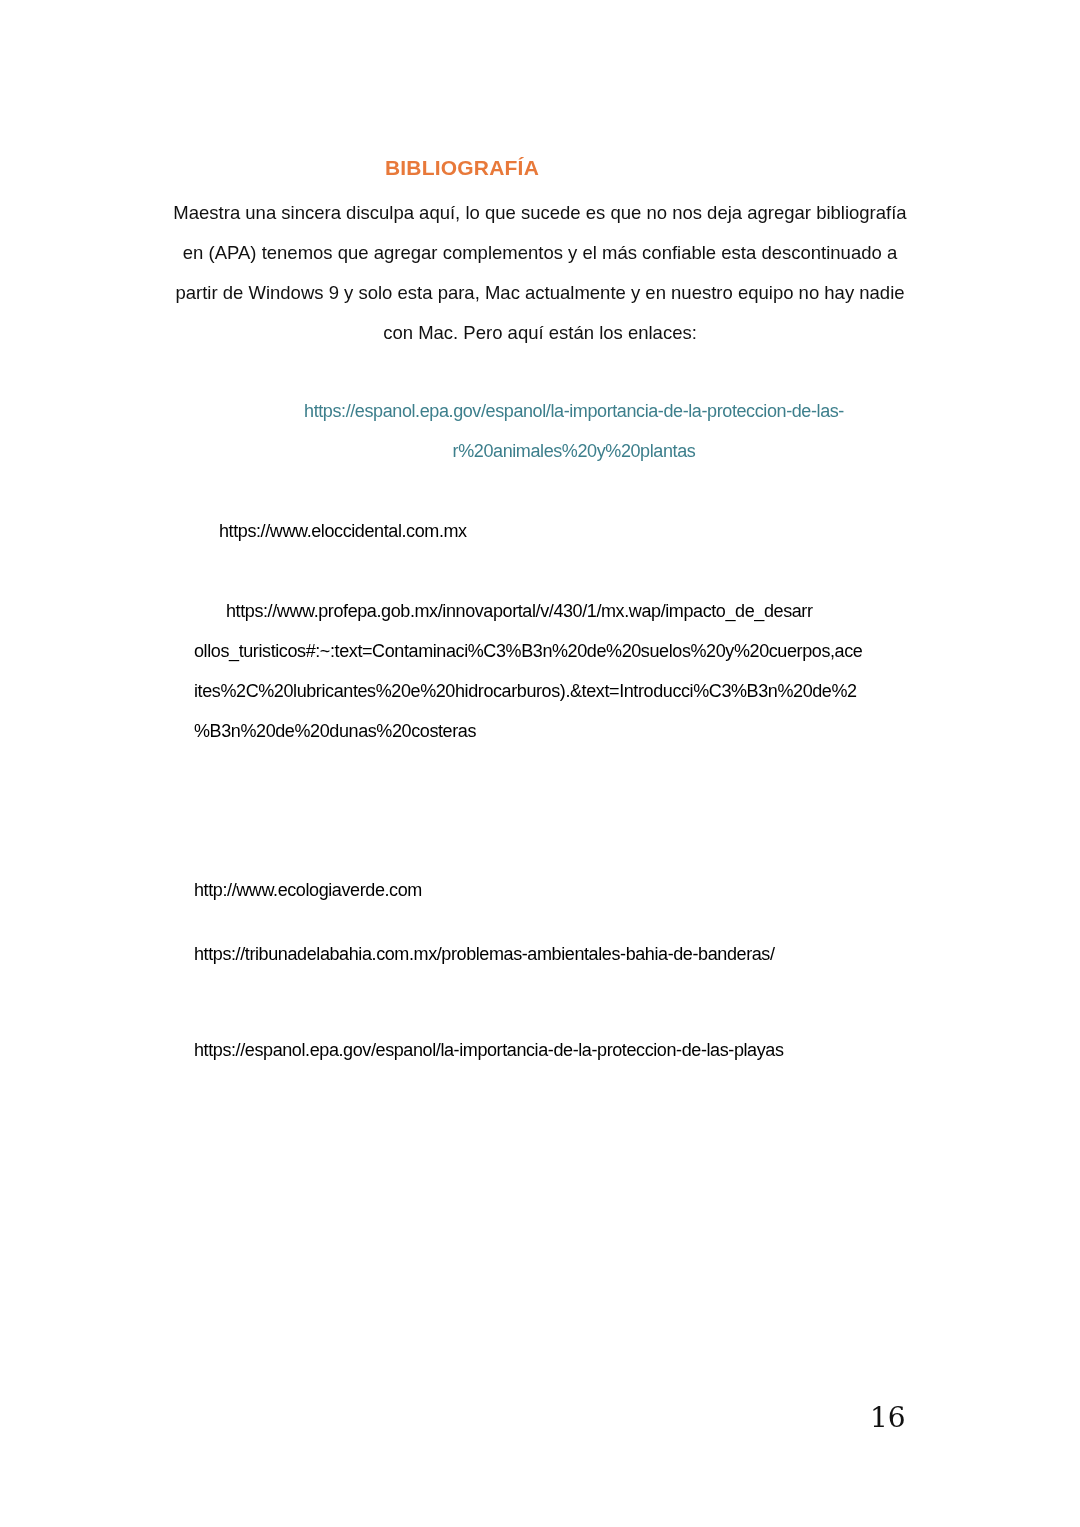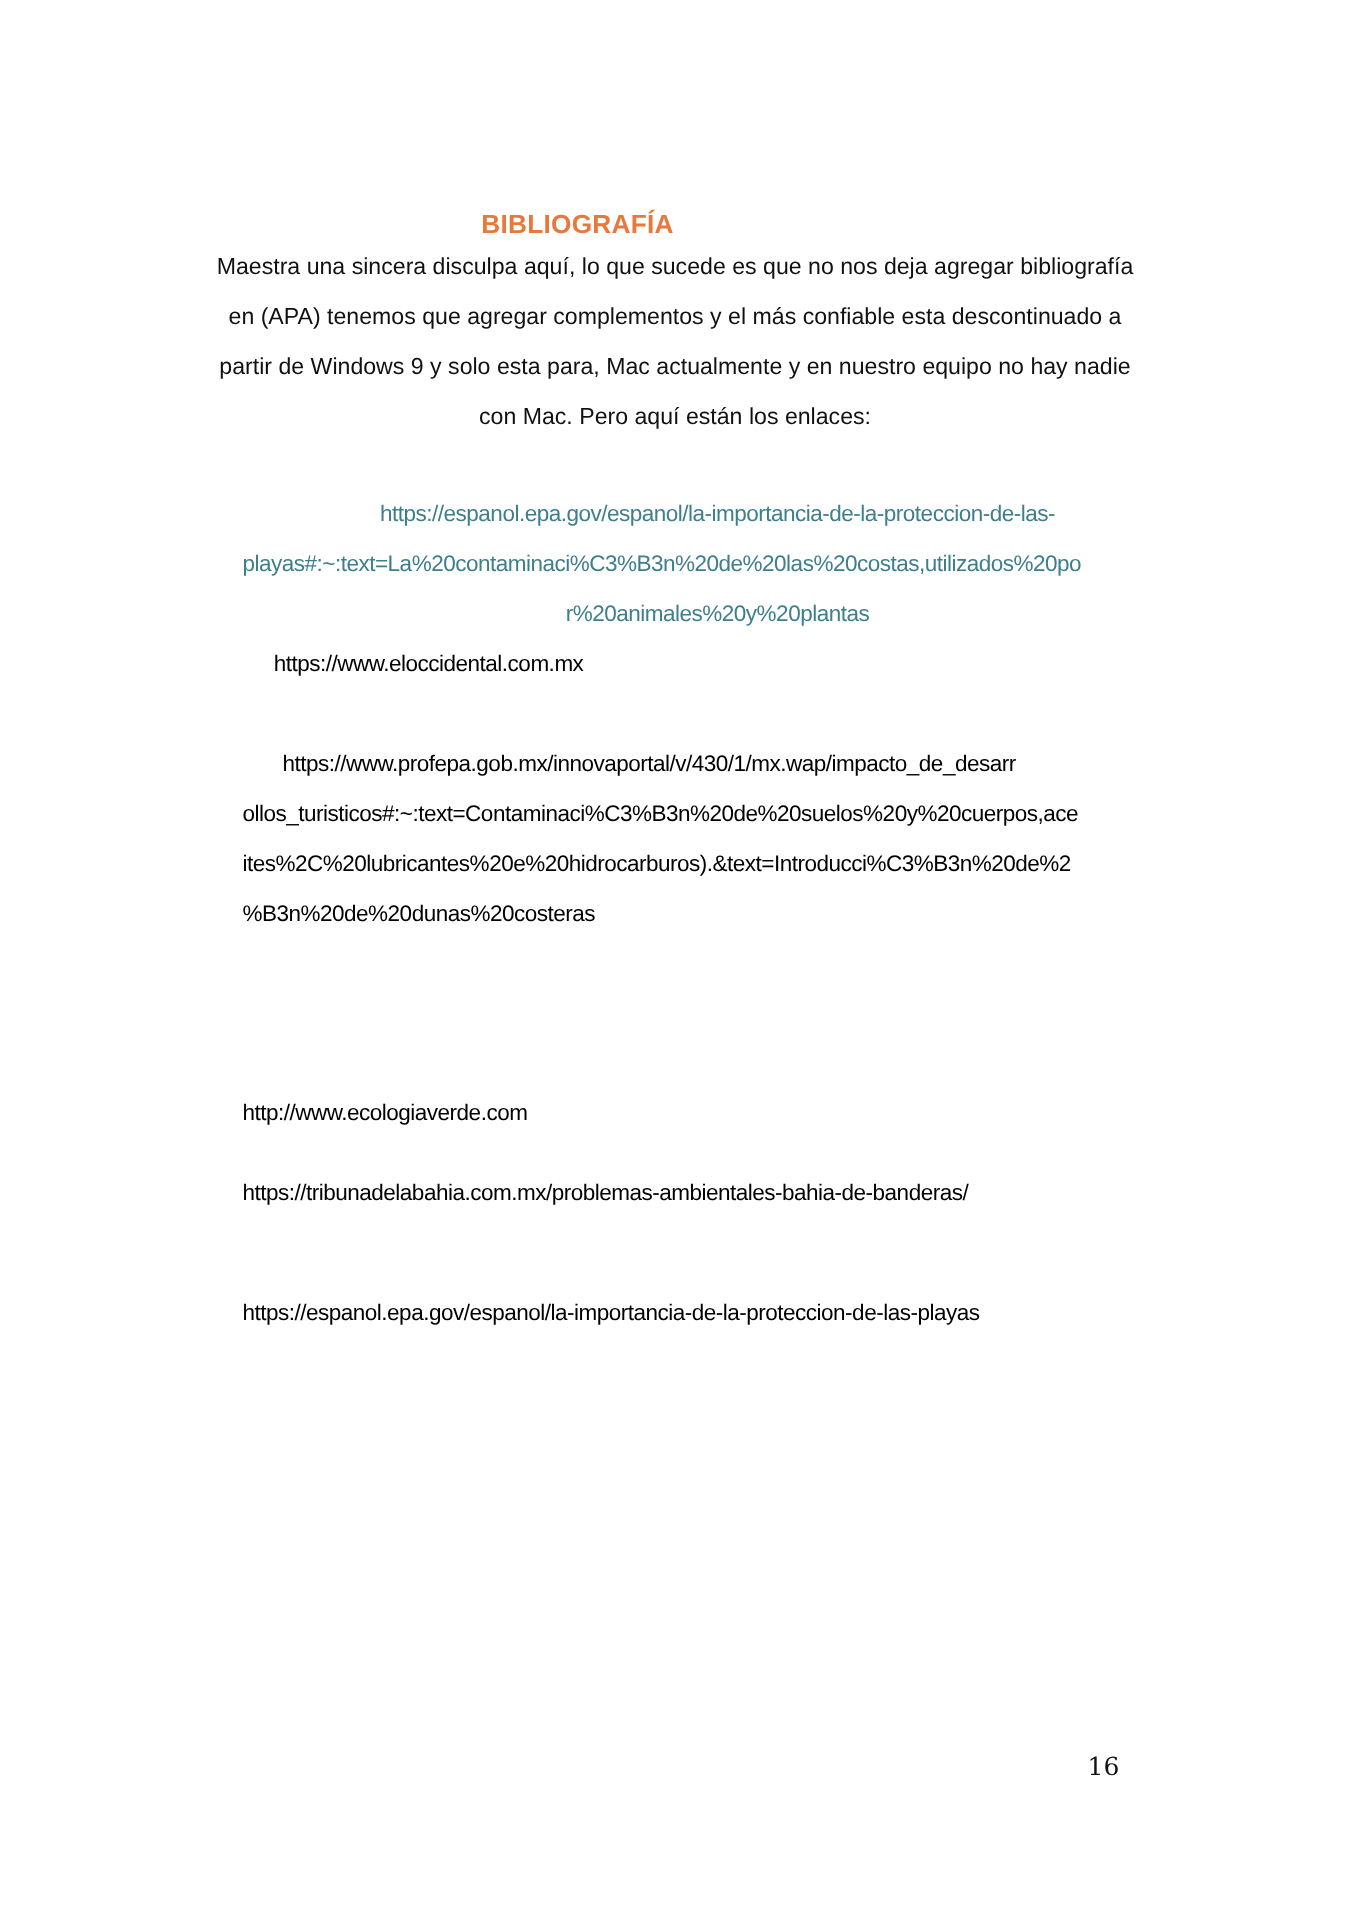--- a/index.html
+++ b/index.html
@@ -16,21 +16,21 @@
       color: #000;
     }
     .page {
       position: absolute;
       left: 0; top: 0;
       width: 1080px;
       height: 1527px;
     }
     .title {
       position: absolute;
-      top: 168px;
+      top: 156px;
       left: 0;
       width: 924px;
       text-align: center;
       font-weight: bold;
       font-size: 21px;
       color: #e8793a;
       letter-spacing: 0.2px;
     }
     .intro {
       position: absolute;
@@ -60,42 +60,41 @@
       color: #3d7f8c;
       text-decoration-color: #3d7f8c;
     }
     .ref-line.center { text-align: center; }
     .ref-line.indent { padding-left: 32px; }
     .page-number {
       position: absolute;
       top: 1401px;
       left: 870px;
       font-family: "DejaVu Serif", "Liberation Serif", serif;
-      font-size: 20px;
+      font-size: 28px;
       color: #111;
       text-align: right;
     }
   </style>
 </head>
 <body>
 
 <div class="page">
 
   <div class="title">BIBLIOGRAFÍA</div>
 
   <div class="intro">
     <div>Maestra una sincera disculpa aquí, lo que sucede es que no nos deja agregar bibliografía</div>
     <div>en (APA) tenemos que agregar complementos y el más confiable esta descontinuado a</div>
     <div>partir de Windows 9 y solo esta para, Mac actualmente y en nuestro equipo no hay nadie</div>
     <div>con Mac. Pero aquí están los enlaces:</div>
   </div>
 
   <div class="ref-block" style="top:391px;">
     <span class="ref-line teal center" style="padding-left:0;">https://espanol.epa.gov/espanol/la-importancia-de-la-proteccion-de-las-</span>
-    <span class="ref-line teal">playas#:~:text=La%20contaminaci%C3%B3n%20de%20las%20costas,utilizados%20po</span>
     <span class="ref-line teal center">r%20animales%20y%20plantas</span>
   </div>
 
   <div class="ref-block" style="top:511px;margin-left:25px;">
     <span class="ref-line">https://www.eloccidental.com.mx</span>
   </div>
 
   <div class="ref-block" style="top:591px;">
     <span class="ref-line indent">https://www.profepa.gob.mx/innovaportal/v/430/1/mx.wap/impacto_de_desarr</span>
     <span class="ref-line">ollos_turisticos#:~:text=Contaminaci%C3%B3n%20de%20suelos%20y%20cuerpos,ace</span>

